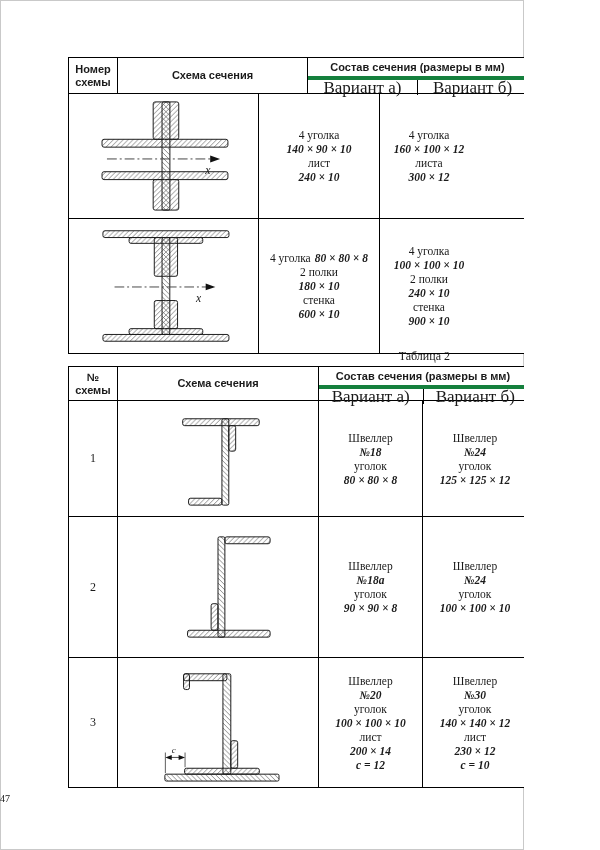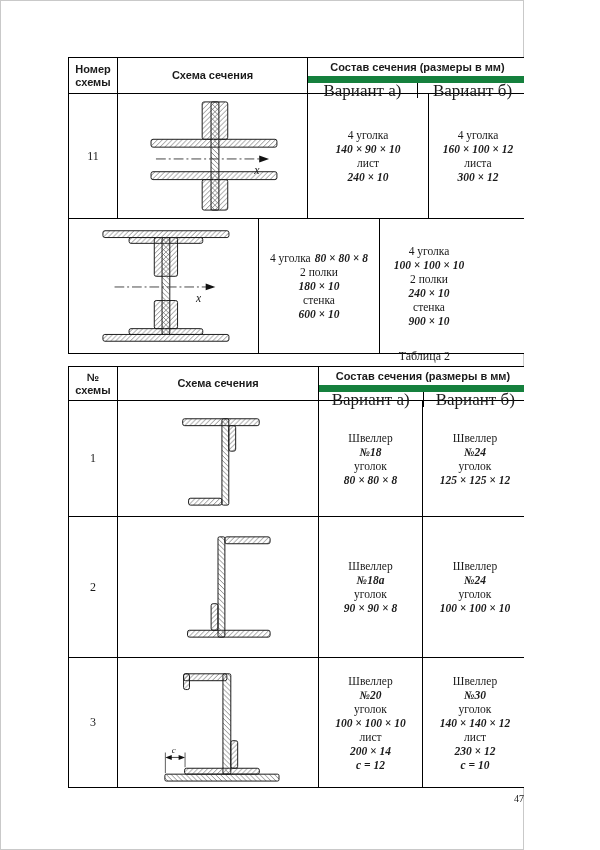--- a/index.html
+++ b/index.html
@@ -11,30 +11,30 @@
   .row.first{border-top:none;}
   .c{box-sizing:border-box;display:flex;flex-direction:column;
      align-items:center;justify-content:center;text-align:center;}
   .br{border-right:1px solid #000;}
   
   .t1 .c1{width:49px;} .t1 .c2{width:190px;} .t1 .c3{width:121px;} .t1 .c4{width:98px;}
   .t2 .c1{width:49px;} .t2 .c2{width:201px;} .t2 .c3{width:104px;} .t2 .c4{width:104px;}
   .hd{font-family:"Liberation Sans",sans-serif;font-weight:bold;font-size:11px;line-height:13px;}
   .vh{font-size:17px;line-height:15px;}
   .c34{display:flex;flex-direction:column;}
-  .sostav{flex:0 0 18px;display:flex;align-items:center;justify-content:center;border-bottom:7px solid #15803d;}
+  .sostav{flex:0 0 18px;display:flex;align-items:center;justify-content:center;border-bottom:4px solid #15803d;}
   .vrow{flex:1;display:flex;}
   .vrow .c{flex:1;}
   .num{font-size:12px;}
   .txt{font-size:11.5px;line-height:14px;}
   .ln{white-space:nowrap;}
   .bi{font-weight:bold;font-style:italic;}
   .lead{margin-right:4px;}
   .caption{position:absolute;font-size:12px;text-align:right;margin-left:16px;}
-  .pageno{position:absolute;left:0;right:0;text-align:right;font-size:10px;}
+  .pageno{position:absolute;left:0;right:0;text-align:left;font-size:10px;}
   svg{display:block;}
   svg text{font-family:"Liberation Serif",serif;}
 </style>
 </head>
 <body>
 
 <div class="page">
 
   <div class="tbl t1" style="left:68px;top:57px;width:458px;">
 
@@ -49,21 +49,20 @@
       <div class="c34" style="width:219px;">
         <div class="hd sostav">Состав сечения (размеры в мм)</div>
         <div class="vrow">
           <div class="c br vh">Вариант а)</div>
           <div class="c vh">Вариант б)</div>
         </div>
       </div>
     </div>
 
     <div class="row" style="height:124px;">
-      <div class="c c1 br num">11</div>
       <div class="c c2 br">
         <svg width="185" height="118" viewBox="0 0 185 120">
           <defs>
             <pattern id="a11" width="5" height="5" patternUnits="userSpaceOnUse">
                 <path d="M0 5L5 0" stroke="#6e6e6e" stroke-width="0.8"></path>
               </pattern>
             <pattern id="b11" width="5" height="5" patternUnits="userSpaceOnUse">
                 <path d="M0 0L5 5" stroke="#6e6e6e" stroke-width="0.8"></path>
               </pattern>
           </defs>

